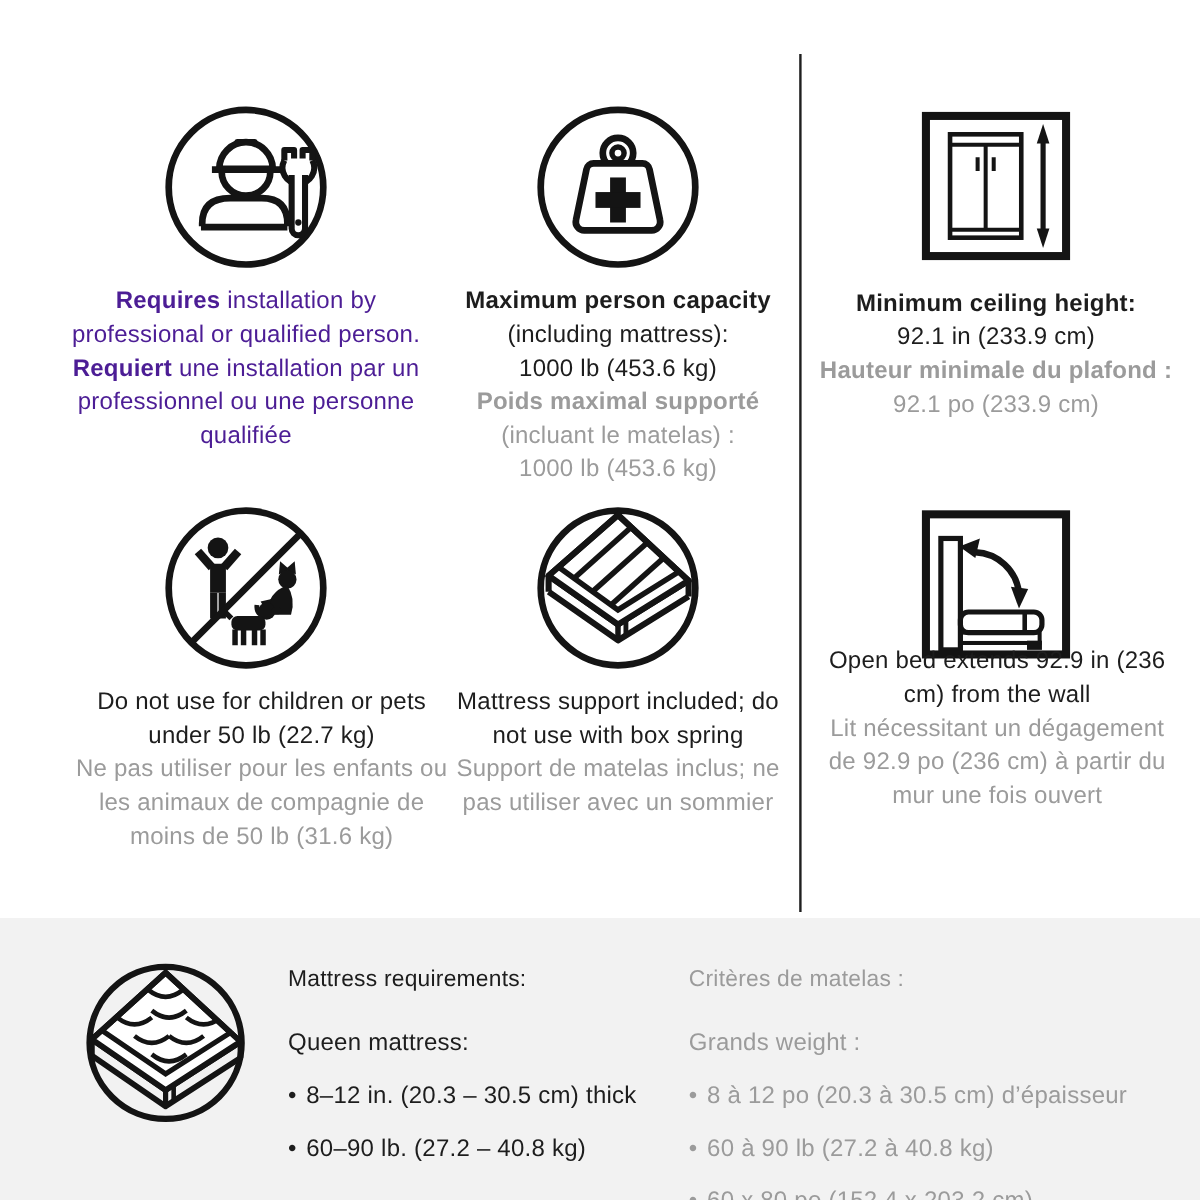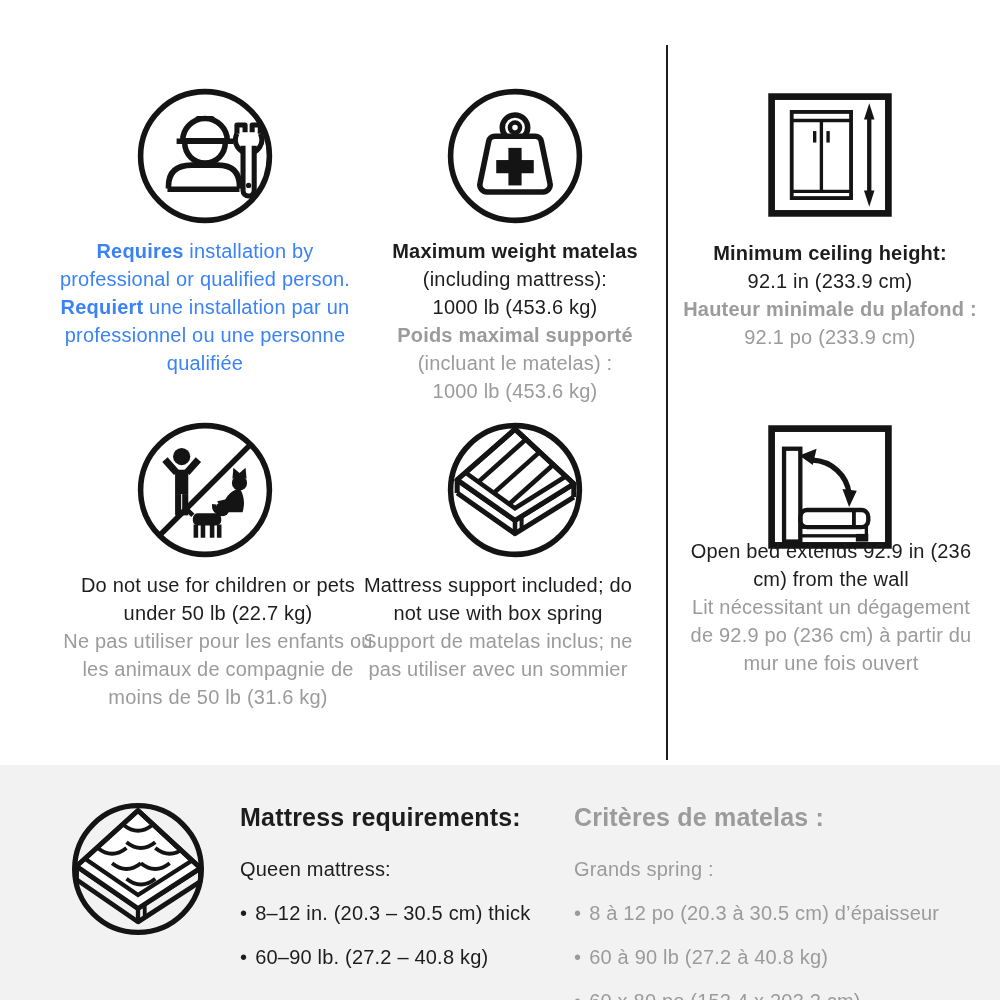--- a/index.html
+++ b/index.html
@@ -3,25 +3,25 @@
 <meta charset="utf-8">
 <style>
   html,body{margin:0;padding:0;background:#ffffff;}
   .page{position:relative;width:1000px;height:1000px;background:#ffffff;overflow:hidden;
         font-family:"Liberation Sans",sans-serif;color:#1d1d1d;}
   .abs{position:absolute;}
   .txt{font-size:20px;line-height:28px;text-align:center;letter-spacing:.2px;}
   .bold{font-weight:700;}
   .black{color:#1d1d1d;}
   .gray{color:#9b9b9b;}
-  .red{color:#3b82f6;}
+  .red{color:#4c1d95;}
   .divider{position:absolute;left:666px;top:45px;width:2px;height:715px;background:#1f1f1f;}
   .band{position:absolute;left:0;top:765px;width:1000px;height:235px;background:#f2f2f2;}
   .col{position:absolute;text-align:left;font-size:20px;line-height:28px;letter-spacing:.2px;}
-  .req-title{font-weight:700;font-size:25px;margin:0 0 24px 0;}
+  .req-title{font-weight:400;font-size:19px;margin:0 0 24px 0;}
   .req-sub{margin:0 0 2px 0;}
   ul.req{margin:0;padding:0;list-style:none;}
   ul.req li{line-height:28px;margin-top:16px;}
   ul.req li::before{content:"•";margin-right:8px;}
   svg{display:block;}
   svg *{stroke-linecap:butt;}
 </style>
 </head>
 <body>
 
@@ -70,21 +70,21 @@
       <polygon points="111,124 105.5,107 116.5,107" fill="#141414" stroke="none"></polygon>
     </svg>
   </div>
 
   <div class="abs txt red" style="left:50px;top:237px;width:310px;">
     <span class="bold">Requires</span><span> installation by professional or qualified person.</span><br>
     <span class="bold">Requiert</span><span> une installation par un professionnel ou une personne qualifiée</span>
   </div>
 
   <div class="abs txt" style="left:360px;top:237px;width:310px;">
-    <div class="bold black">Maximum weight matelas</div>
+    <div class="bold black">Maximum person capacity</div>
     <div class="black">(including mattress):</div>
     <div class="black">1000 lb (453.6 kg)</div>
     <div class="bold gray">Poids maximal supporté</div>
     <div class="gray">(incluant le matelas) :</div>
     <div class="gray">1000 lb (453.6 kg)</div>
   </div>
 
   <div class="abs txt" style="left:675px;top:239px;width:310px;">
     <div class="bold black">Minimum ceiling height:</div>
     <div class="black">92.1 in (233.9 cm)</div>
@@ -159,21 +159,21 @@
       <polygon points="38,37 56,30 52,47" fill="#141414" stroke="none"></polygon>
       <polygon points="83,72 98,74 90,91" fill="#141414" stroke="none"></polygon>
     </svg>
   </div>
 
   <div class="abs txt" style="left:45px;top:571px;width:320px;margin-left:13px;">
     <div class="black">Do not use for children or pets under 50 lb (22.7 kg)</div>
     <div class="gray">Ne pas utiliser pour les enfants ou les animaux de compagnie de moins de 50 lb (31.6 kg)</div>
   </div>
 
-  <div class="abs txt" style="left:348px;top:571px;width:300px;">
+  <div class="abs txt" style="left:365px;top:571px;width:300px;">
     <div class="black">Mattress support included; do not use with box spring</div>
     <div class="gray">Support de matelas inclus; ne pas utiliser avec un sommier</div>
   </div>
 
   <div class="abs txt" style="left:678px;top:537px;width:306px;">
     <div class="black">Open bed extends 92.9 in (236 cm) from the wall</div>
     <div class="gray">Lit nécessitant un dégagement de 92.9 po (236 cm) à partir du mur une fois ouvert</div>
   </div>
 
   <div class="band">
@@ -211,21 +211,21 @@
       <p class="req-title">Mattress requirements:</p>
       <p class="req-sub">Queen mattress:</p>
       <ul class="req">
         <li>8–12 in. (20.3 – 30.5 cm) thick</li>
         <li>60–90 lb. (27.2 – 40.8 kg)</li>
       </ul>
     </div>
 
     <div class="col gray" style="left:574px;top:38px;width:380px;">
       <p class="req-title">Critères de matelas :</p>
-      <p class="req-sub">Grands spring :</p>
+      <p class="req-sub">Grands weight :</p>
       <ul class="req">
         <li>8 à 12 po (20.3 à 30.5 cm) d’épaisseur</li>
         <li>60 à 90 lb (27.2 à 40.8 kg)</li>
         <li>60 x 80 po (152.4 x 203.2 cm)</li>
       </ul>
     </div>
 
   </div>
 
 </div>

